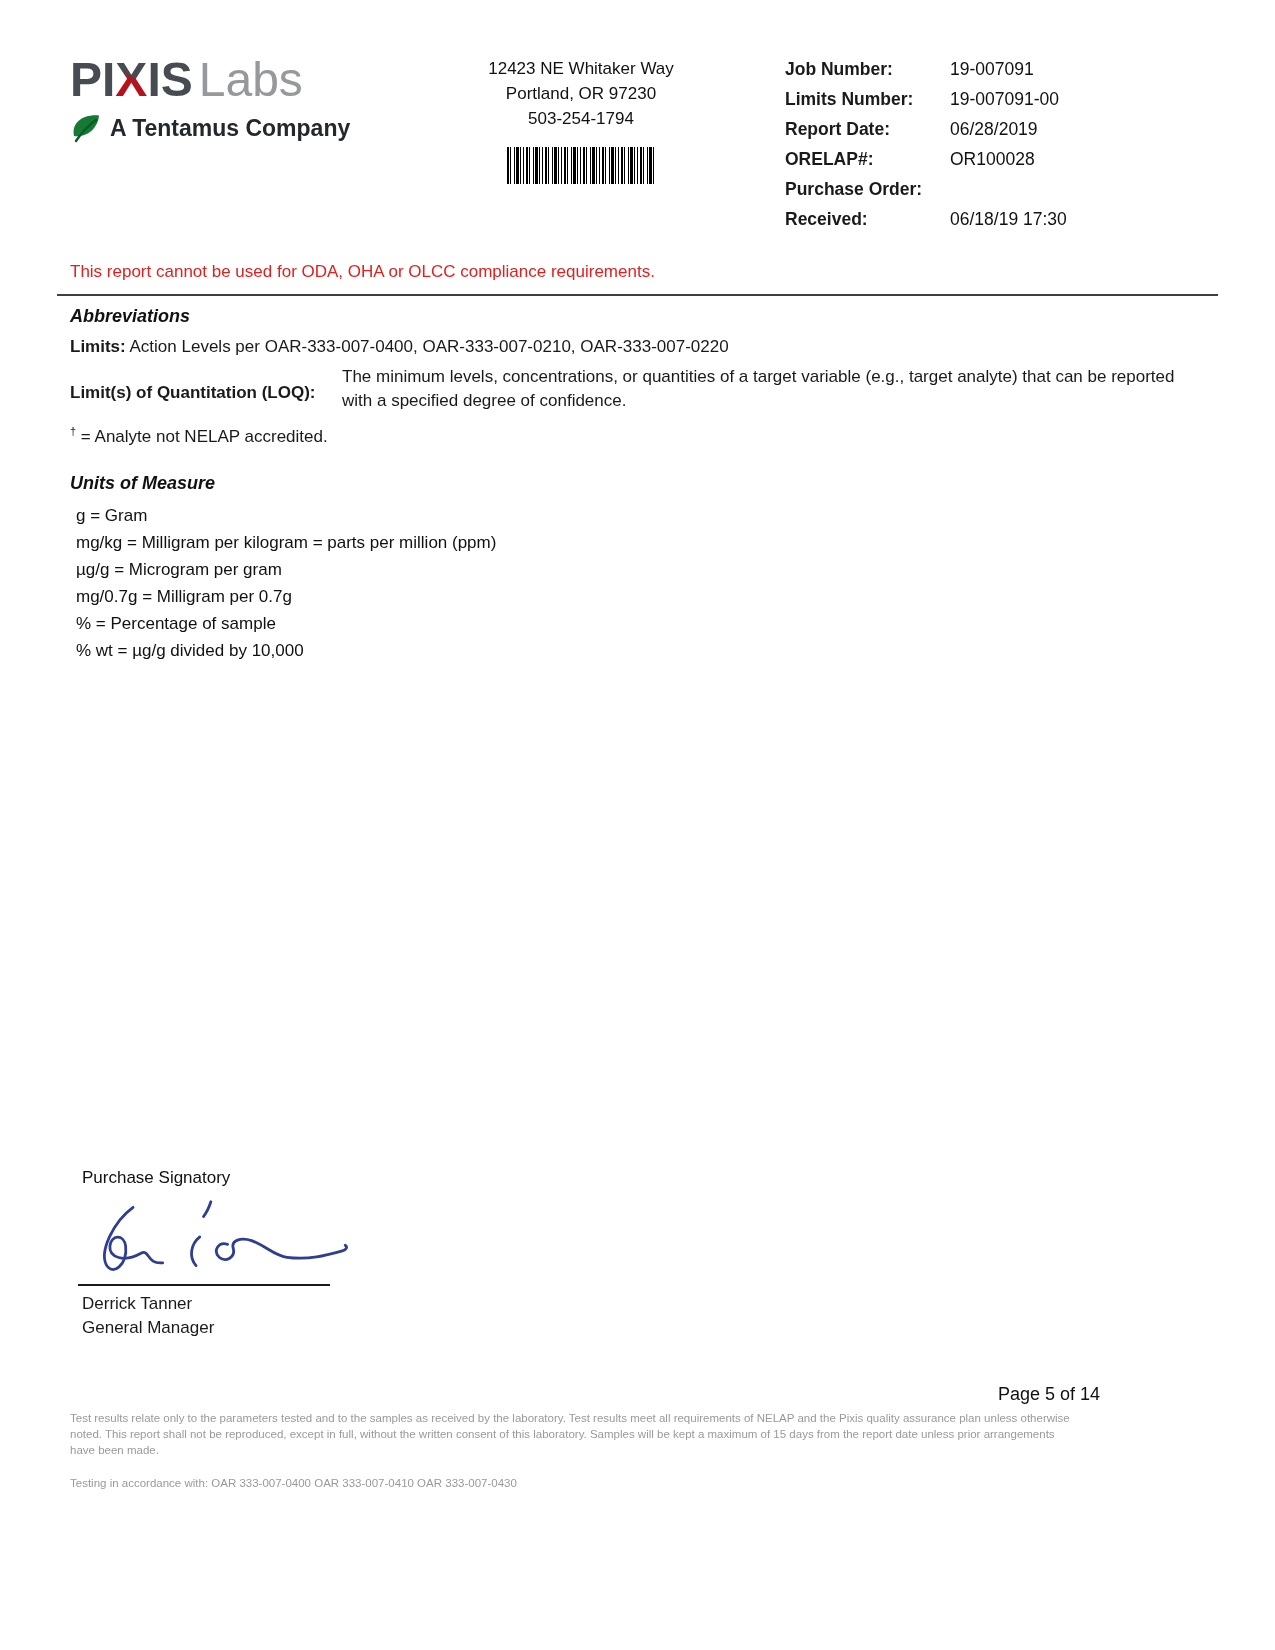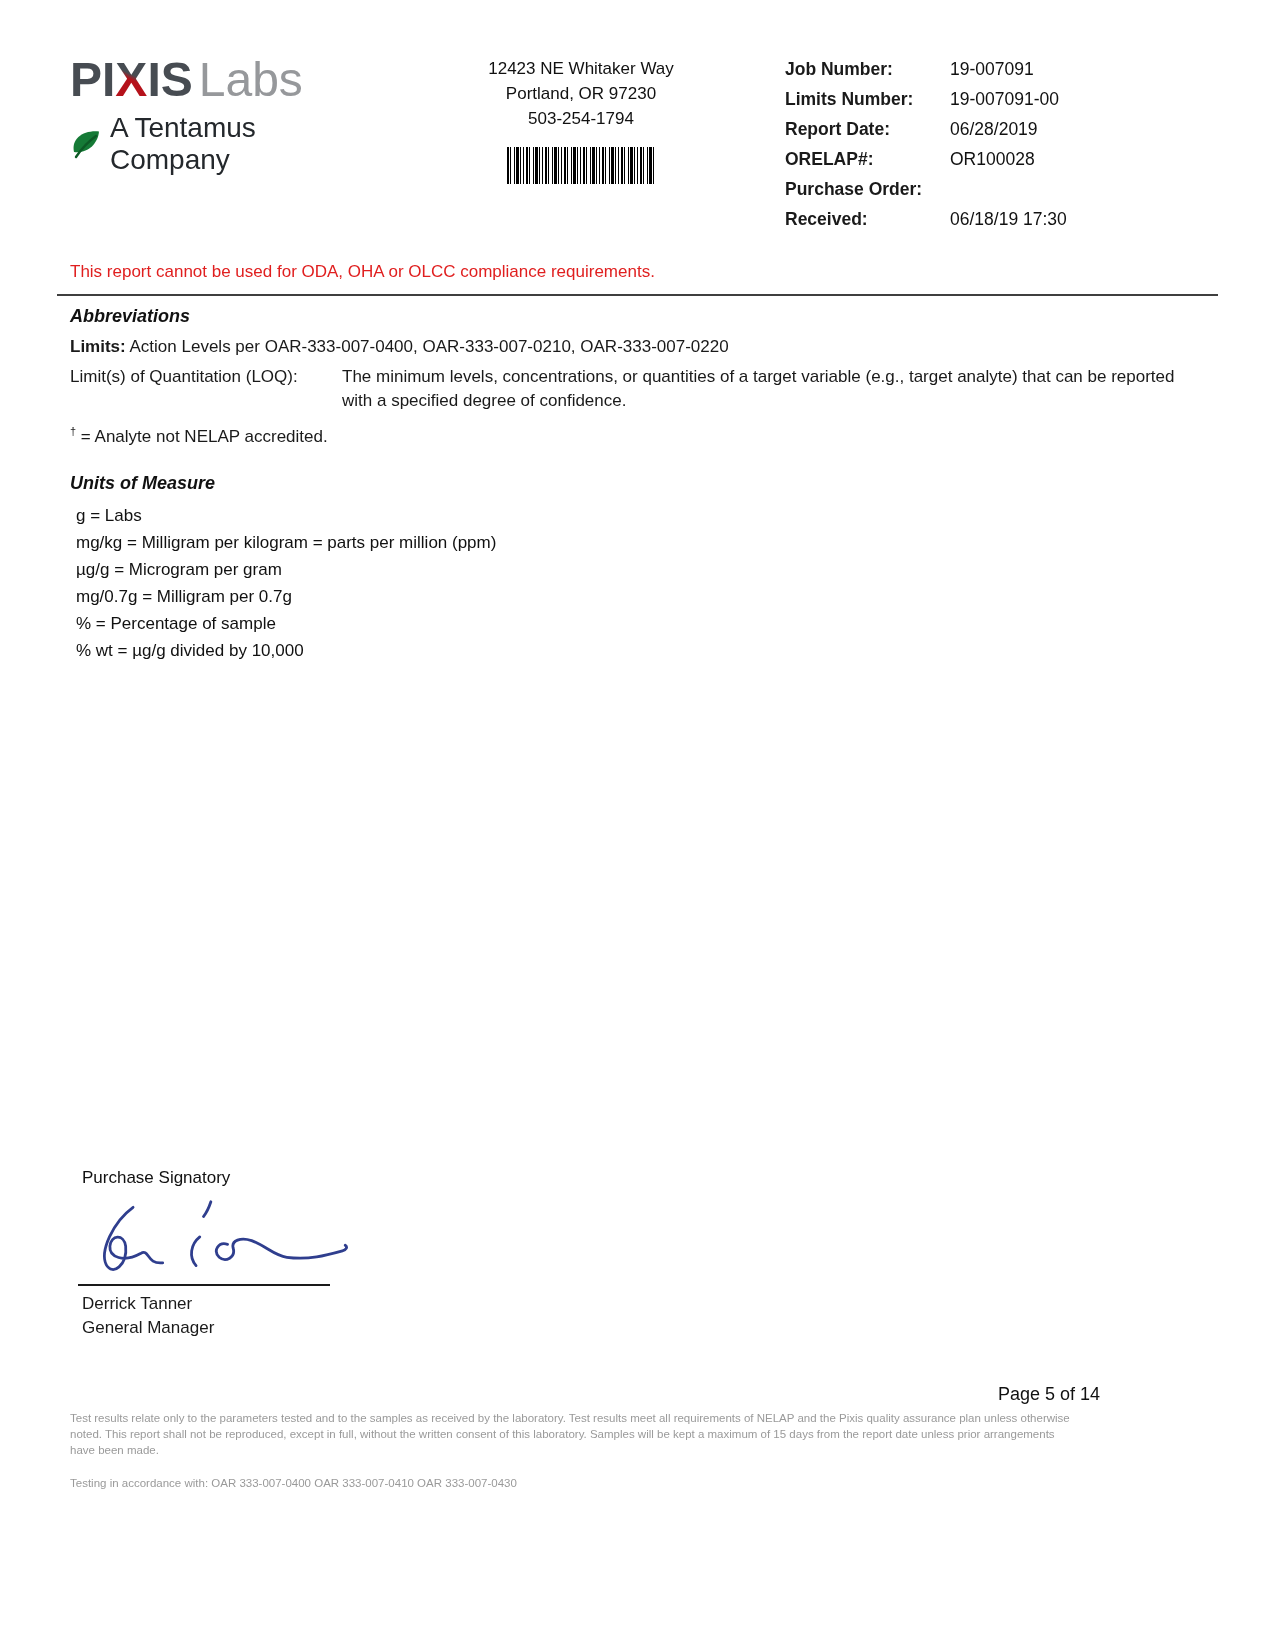--- a/index.html
+++ b/index.html
@@ -14,21 +14,21 @@
   .logo-dark { color:#474c52; font-weight:700; }
   .logo-x {
     font-weight:700;
     background:linear-gradient(205deg, #474c52 0%, #474c52 42%, #b5121b 50%, #b5121b 100%);
     -webkit-background-clip:text; background-clip:text;
     color:transparent; -webkit-text-fill-color:transparent;
   }
   .logo-labs { color:#96989b; font-weight:400; margin-left:6px; }
   .tagline-row { display:flex; align-items:center; margin-top:8px; }
   .leaf { width:32px; height:32px; flex:0 0 auto; margin-right:8px; }
-  .tagline { font-size:28px; font-weight:400; color:#24282c; }
+  .tagline { font-size:23px; font-weight:700; color:#24282c; }
 
   .address-block { width:330px; margin-left:46px; text-align:center; flex:0 0 auto; }
   .address-block .addr-line { font-size:17px; line-height:25px; color:#111; }
   .barcode {
     width:148px; height:37px; margin:16px auto 0;
     background:repeating-linear-gradient(90deg,
       #000 0px,#000 2px,#fff 2px,#fff 3px,
       #000 3px,#000 4px,#fff 4px,#fff 7px,
       #000 7px,#000 8px,#fff 8px,#fff 9px,
       #000 9px,#000 12px,#fff 12px,#fff 13px,
@@ -46,21 +46,21 @@
   .notice { margin:24px 70px 0 70px; color:#e01f1f; font-size:17px; }
   .rule { margin:12px 57px 0 57px; border-top:2px solid #3f3f3f; }
 
   
   .section { padding:0 70px; }
   .abbrev { margin-top:10px; }
   .sec-title { font-size:18px; font-weight:700; font-style:italic; color:#111; }
   .limits-line { margin-top:8px; font-size:17px; line-height:24px; }
   .b { font-weight:700; }
   .loq-row { display:flex; margin-top:6px; font-size:17px; line-height:24px; }
-  .loq-label { font-weight:400; width:272px; flex:0 0 auto; }
+  .loq-label { font-weight:700; width:272px; flex:0 0 auto;margin-top:16px; }
   .loq-value { flex:1; }
   .dagger-line { margin-top:12px; font-size:17px; }
   .dagger-line sup { font-size:11px; }
 
   
   .units { margin-top:26px; }
   .units-list { margin:8px 0 0 6px; }
   .unit-item { font-size:17px; line-height:27px; color:#111; }
 
   
@@ -147,21 +147,21 @@
     </div>
     <div class="dagger-line">
       <sup>†</sup>
       <span>= Analyte not NELAP accredited.</span>
     </div>
   </div>
 
   <div class="section units">
     <div class="sec-title">Units of Measure</div>
     <div class="units-list">
-      <div class="unit-item">g = Labs</div>
+      <div class="unit-item">g = Gram</div>
       <div class="unit-item">mg/kg = Milligram per kilogram = parts per million (ppm)</div>
       <div class="unit-item">µg/g = Microgram per gram</div>
       <div class="unit-item">mg/0.7g = Milligram per 0.7g</div>
       <div class="unit-item">% = Percentage of sample</div>
       <div class="unit-item">% wt = µg/g divided by 10,000</div>
     </div>
   </div>
 
   <div class="sig-block">
     <div class="sig-label">Purchase Signatory</div>

